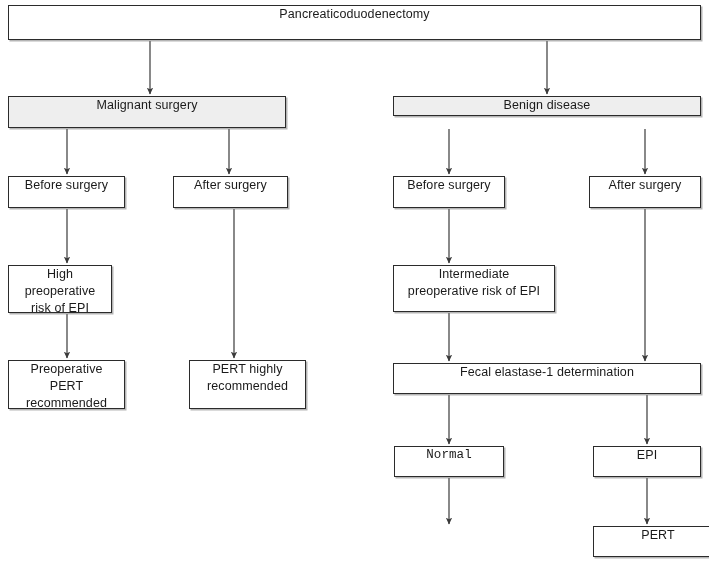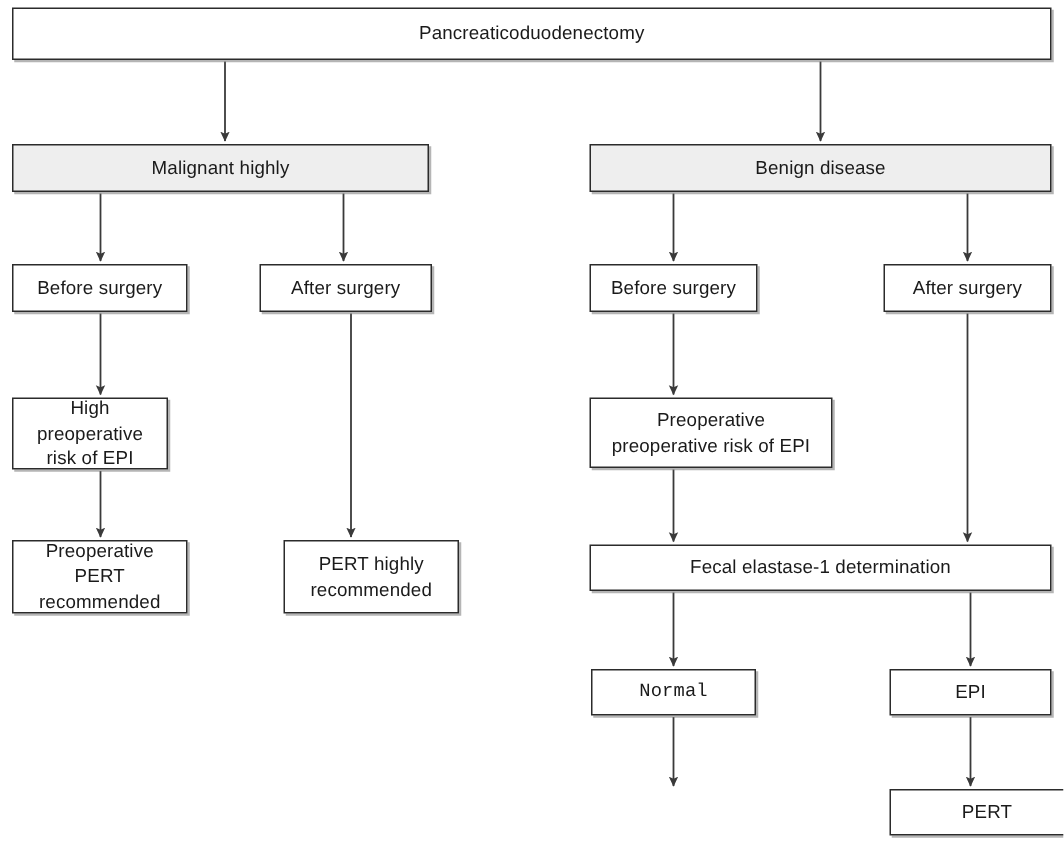--- a/index.html
+++ b/index.html
@@ -16,21 +16,20 @@
     height: 569px;
     background: #ffffff;
     overflow: hidden;
   }
   .node {
     position: absolute;
     box-sizing: border-box;
     border: 1px solid #2b2b2b;
     background: #ffffff;
     display: flex;
-    align-items: center;
     justify-content: center;
     text-align: center;
     color: #1a1a1a;
     font-size: 12.5px;
     line-height: 1.35;
     letter-spacing: 0.1px;
     box-shadow: 1.5px 1.5px 0 rgba(120,120,120,0.55);
   }
   .node.shaded {
     background: #eeeeee;
@@ -76,43 +75,43 @@
         <line x1="647" y1="395" x2="647" y2="444" stroke="#3a3a3a" stroke-width="1.2" marker-end="url(#arrowhead)"></line>
         <line x1="449" y1="478" x2="449" y2="524" stroke="#3a3a3a" stroke-width="1.2" marker-end="url(#arrowhead)"></line>
         <line x1="647" y1="478" x2="647" y2="524" stroke="#3a3a3a" stroke-width="1.2" marker-end="url(#arrowhead)"></line>
       </g>
   </svg>
   <div id="node-layer">
       <div class="node" style="left: 8px; top: 5px; width: 693px; height: 35px;">
         <span class="label">Pancreaticoduodenectomy</span>
       </div>
       <div class="node shaded" style="left: 8px; top: 96px; width: 278px; height: 32px;">
-        <span class="label">Malignant highly</span>
+        <span class="label">Malignant surgery</span>
       </div>
-      <div class="node shaded" style="left: 393px; top: 96px; width: 308px; height: 32px;">
+      <div class="node shaded" style="left: 393px; top: 96px; width: 308px; height: 20px;">
         <span class="label">Benign disease</span>
       </div>
       <div class="node" style="left: 8px; top: 176px; width: 117px; height: 32px;">
         <span class="label">Before surgery</span>
       </div>
       <div class="node" style="left: 173px; top: 176px; width: 115px; height: 32px;">
         <span class="label">After surgery</span>
       </div>
       <div class="node" style="left: 393px; top: 176px; width: 112px; height: 32px;">
         <span class="label">Before surgery</span>
       </div>
       <div class="node" style="left: 589px; top: 176px; width: 112px; height: 32px;">
         <span class="label">After surgery</span>
       </div>
       <div class="node" style="left: 8px; top: 265px; width: 104px; height: 48px;">
         <span class="label">High preoperative
 risk of EPI</span>
       </div>
       <div class="node" style="left: 393px; top: 265px; width: 162px; height: 47px;">
-        <span class="label">Preoperative
+        <span class="label">Intermediate
 preoperative risk of EPI</span>
       </div>
       <div class="node" style="left: 8px; top: 360px; width: 117px; height: 49px;">
         <span class="label">Preoperative PERT
 recommended</span>
       </div>
       <div class="node" style="left: 189px; top: 360px; width: 117px; height: 49px;">
         <span class="label">PERT highly
 recommended</span>
       </div>

